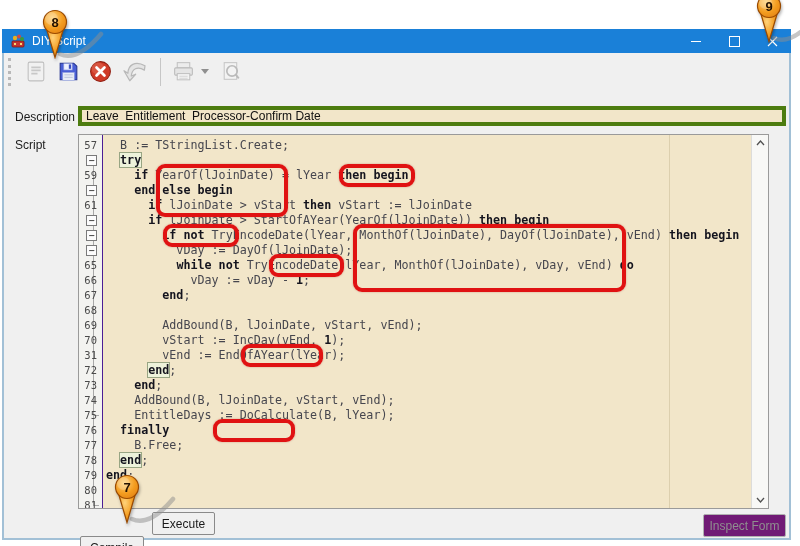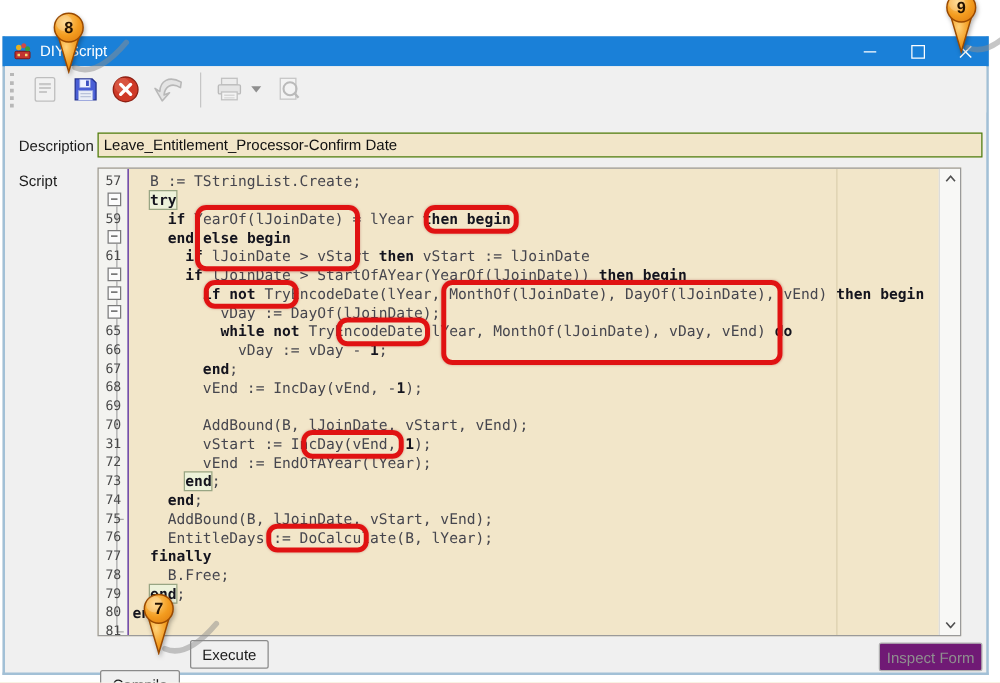--- a/index.html
+++ b/index.html
@@ -25,21 +25,21 @@
   .gripper{width:3px;height:28px;border-left:3px dotted #b8b8b8;margin:0 6px 0 4px;}
   .tbtn{width:30px;height:30px;display:flex;align-items:center;justify-content:center;margin:0 1px;}
   .tbtn svg{width:25px;height:25px;}
   .tbtn.disabled{opacity:.9;}
   .tsep{width:1px;height:28px;background:#c6c6c6;margin:0 6px;}
   .dd-arrow{width:0;height:0;border-left:4px solid transparent;border-right:4px solid transparent;
     border-top:5px solid #8f8f8f;margin:0 6px 0 2px;}
   
   .field-label{color:#1c1c1c;font-size:12px;text-align:center;}
   .desc-input{left:78px;top:106px;width:708px;height:20px;box-sizing:border-box;
-    background:var(--editor-bg,#f2e6c9);border:1px solid #4d7c0f;font-size:12px;color:#101010;
+    background:var(--editor-bg,#f2e6c9);border:4px solid #4d7c0f;font-size:12px;color:#101010;
     padding:1px 4px;font-family:"Liberation Sans",sans-serif;}
   
   .editor{left:78px;top:134px;width:691px;height:375px;box-sizing:border-box;
     border:1px solid #9a9a9a;background:var(--editor-bg,#f2e6c9);overflow:hidden;}
   .gutter{position:absolute;left:0;top:0;bottom:0;width:24px;background:#f3f3f0;
     border-right:1px solid #4c1d95;padding-top:3px;box-sizing:border-box;}
   .gutter-line{height:15px;line-height:15px;text-align:right;padding-right:5px;
     font-family:"DejaVu Sans Mono",monospace;font-size:10.5px;color:#4a4a4a;position:relative;z-index:1;}
   .foldbox{display:inline-block;width:11px;height:11px;line-height:9px;box-sizing:border-box;
     background:#fcfcfc;border:1px solid #7a7a7a;color:#202020;font-size:10px;text-align:center;
@@ -198,21 +198,20 @@
       <div class="code-line">  <span class="blockbox"><b>try</b></span></div>
       <div class="code-line">    <b>if</b> YearOf(lJoinDate) = lYear <b>then</b> <b>begin</b></div>
       <div class="code-line">    <b>end</b> <b>else</b> <b>begin</b></div>
       <div class="code-line">      <b>if</b> lJoinDate &gt; vStart <b>then</b> vStart := lJoinDate</div>
       <div class="code-line">      <b>if</b> lJoinDate &gt; StartOfAYear(YearOf(lJoinDate)) <b>then</b> <b>begin</b></div>
       <div class="code-line">        <b>if</b> <b>not</b> TryEncodeDate(lYear, MonthOf(lJoinDate), DayOf(lJoinDate), vEnd) <b>then</b> <b>begin</b></div>
       <div class="code-line">          vDay := DayOf(lJoinDate);</div>
       <div class="code-line">          <b>while</b> <b>not</b> TryEncodeDate(lYear, MonthOf(lJoinDate), vDay, vEnd) <b>do</b></div>
       <div class="code-line">            vDay := vDay - <b>1</b>;</div>
       <div class="code-line">        <b>end</b>;</div>
-      <div class="code-line">        vEnd := IncDay(vEnd, -<b>1</b>);</div>
       <div class="code-line">&nbsp;</div>
       <div class="code-line">        AddBound(B, lJoinDate, vStart, vEnd);</div>
       <div class="code-line">        vStart := IncDay(vEnd, <b>1</b>);</div>
       <div class="code-line">        vEnd := EndOfAYear(lYear);</div>
       <div class="code-line">      <span class="blockbox"><b>end</b></span>;</div>
       <div class="code-line">    <b>end</b>;</div>
       <div class="code-line">    AddBound(B, lJoinDate, vStart, vEnd);</div>
       <div class="code-line">    EntitleDays := DoCalculate(B, lYear);</div>
       <div class="code-line">  <b>finally</b></div>
       <div class="code-line">    B.Free;</div>

